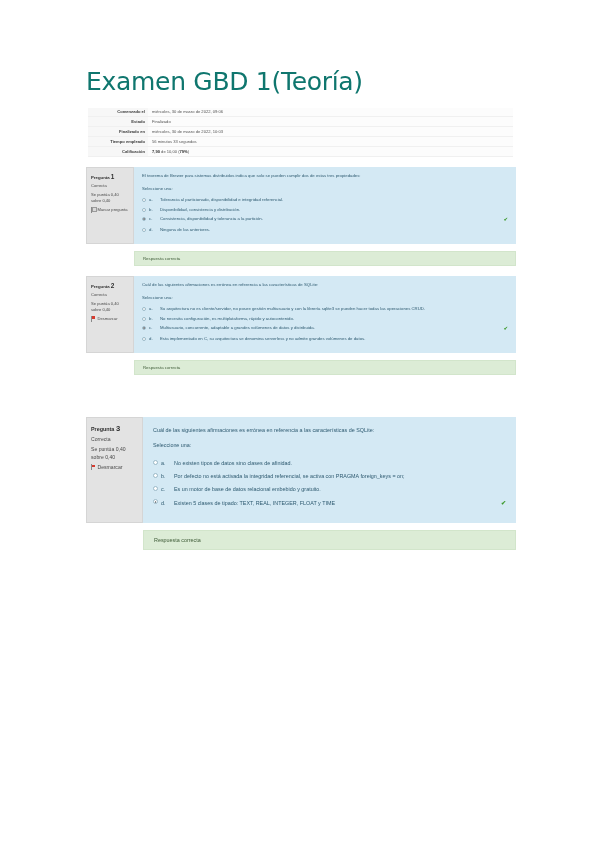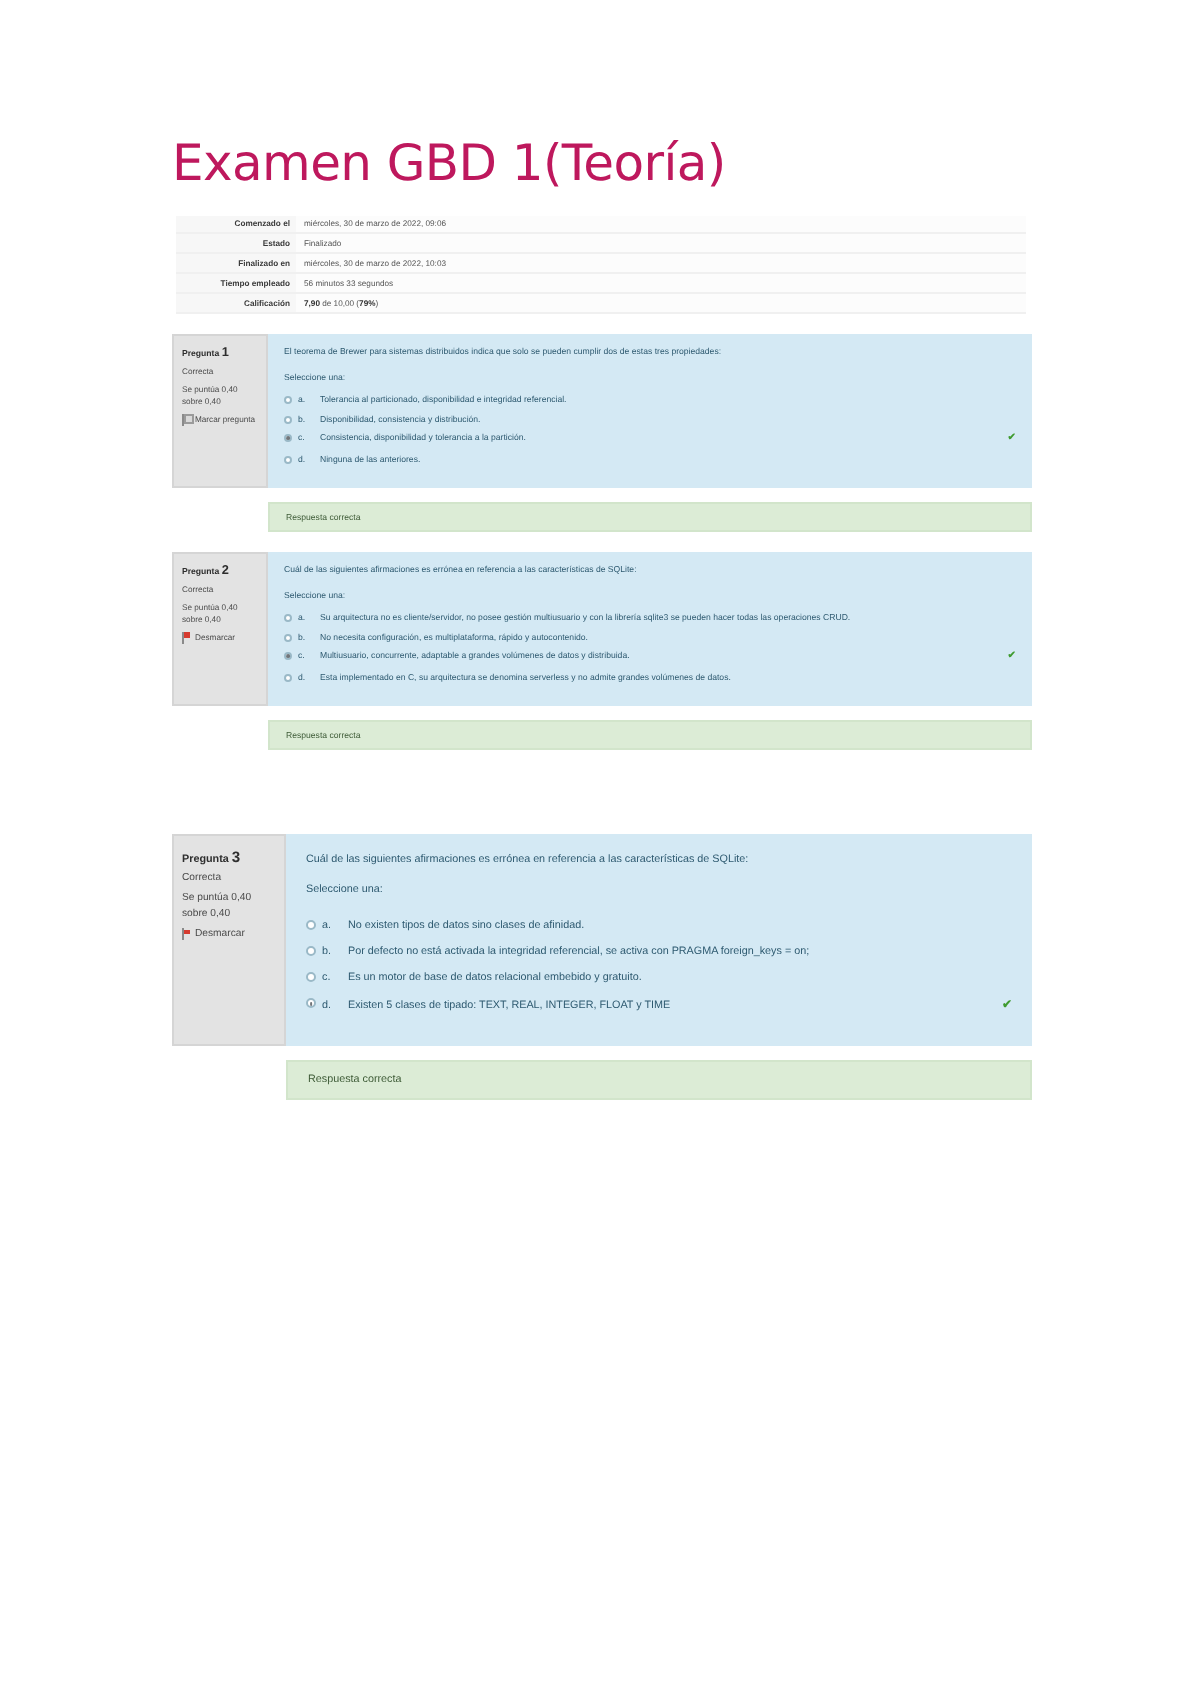--- a/index.html
+++ b/index.html
@@ -29,21 +29,21 @@
     left: 86px;
     top: 68px;
     width: 430px;
   }
 
   
   .exam-title {
     font-size: 25px;
     font-weight: 400;
     letter-spacing: -0.3px;
-    color: #be185d;
+    color: #0f766e;
     margin: 0 0 12px 0;
     line-height: 1.1;
     font-family: "DejaVu Sans", sans-serif;
   }
 
   
   .summary {
     border-collapse: collapse;
     width: 425px;
     table-layout: fixed;

